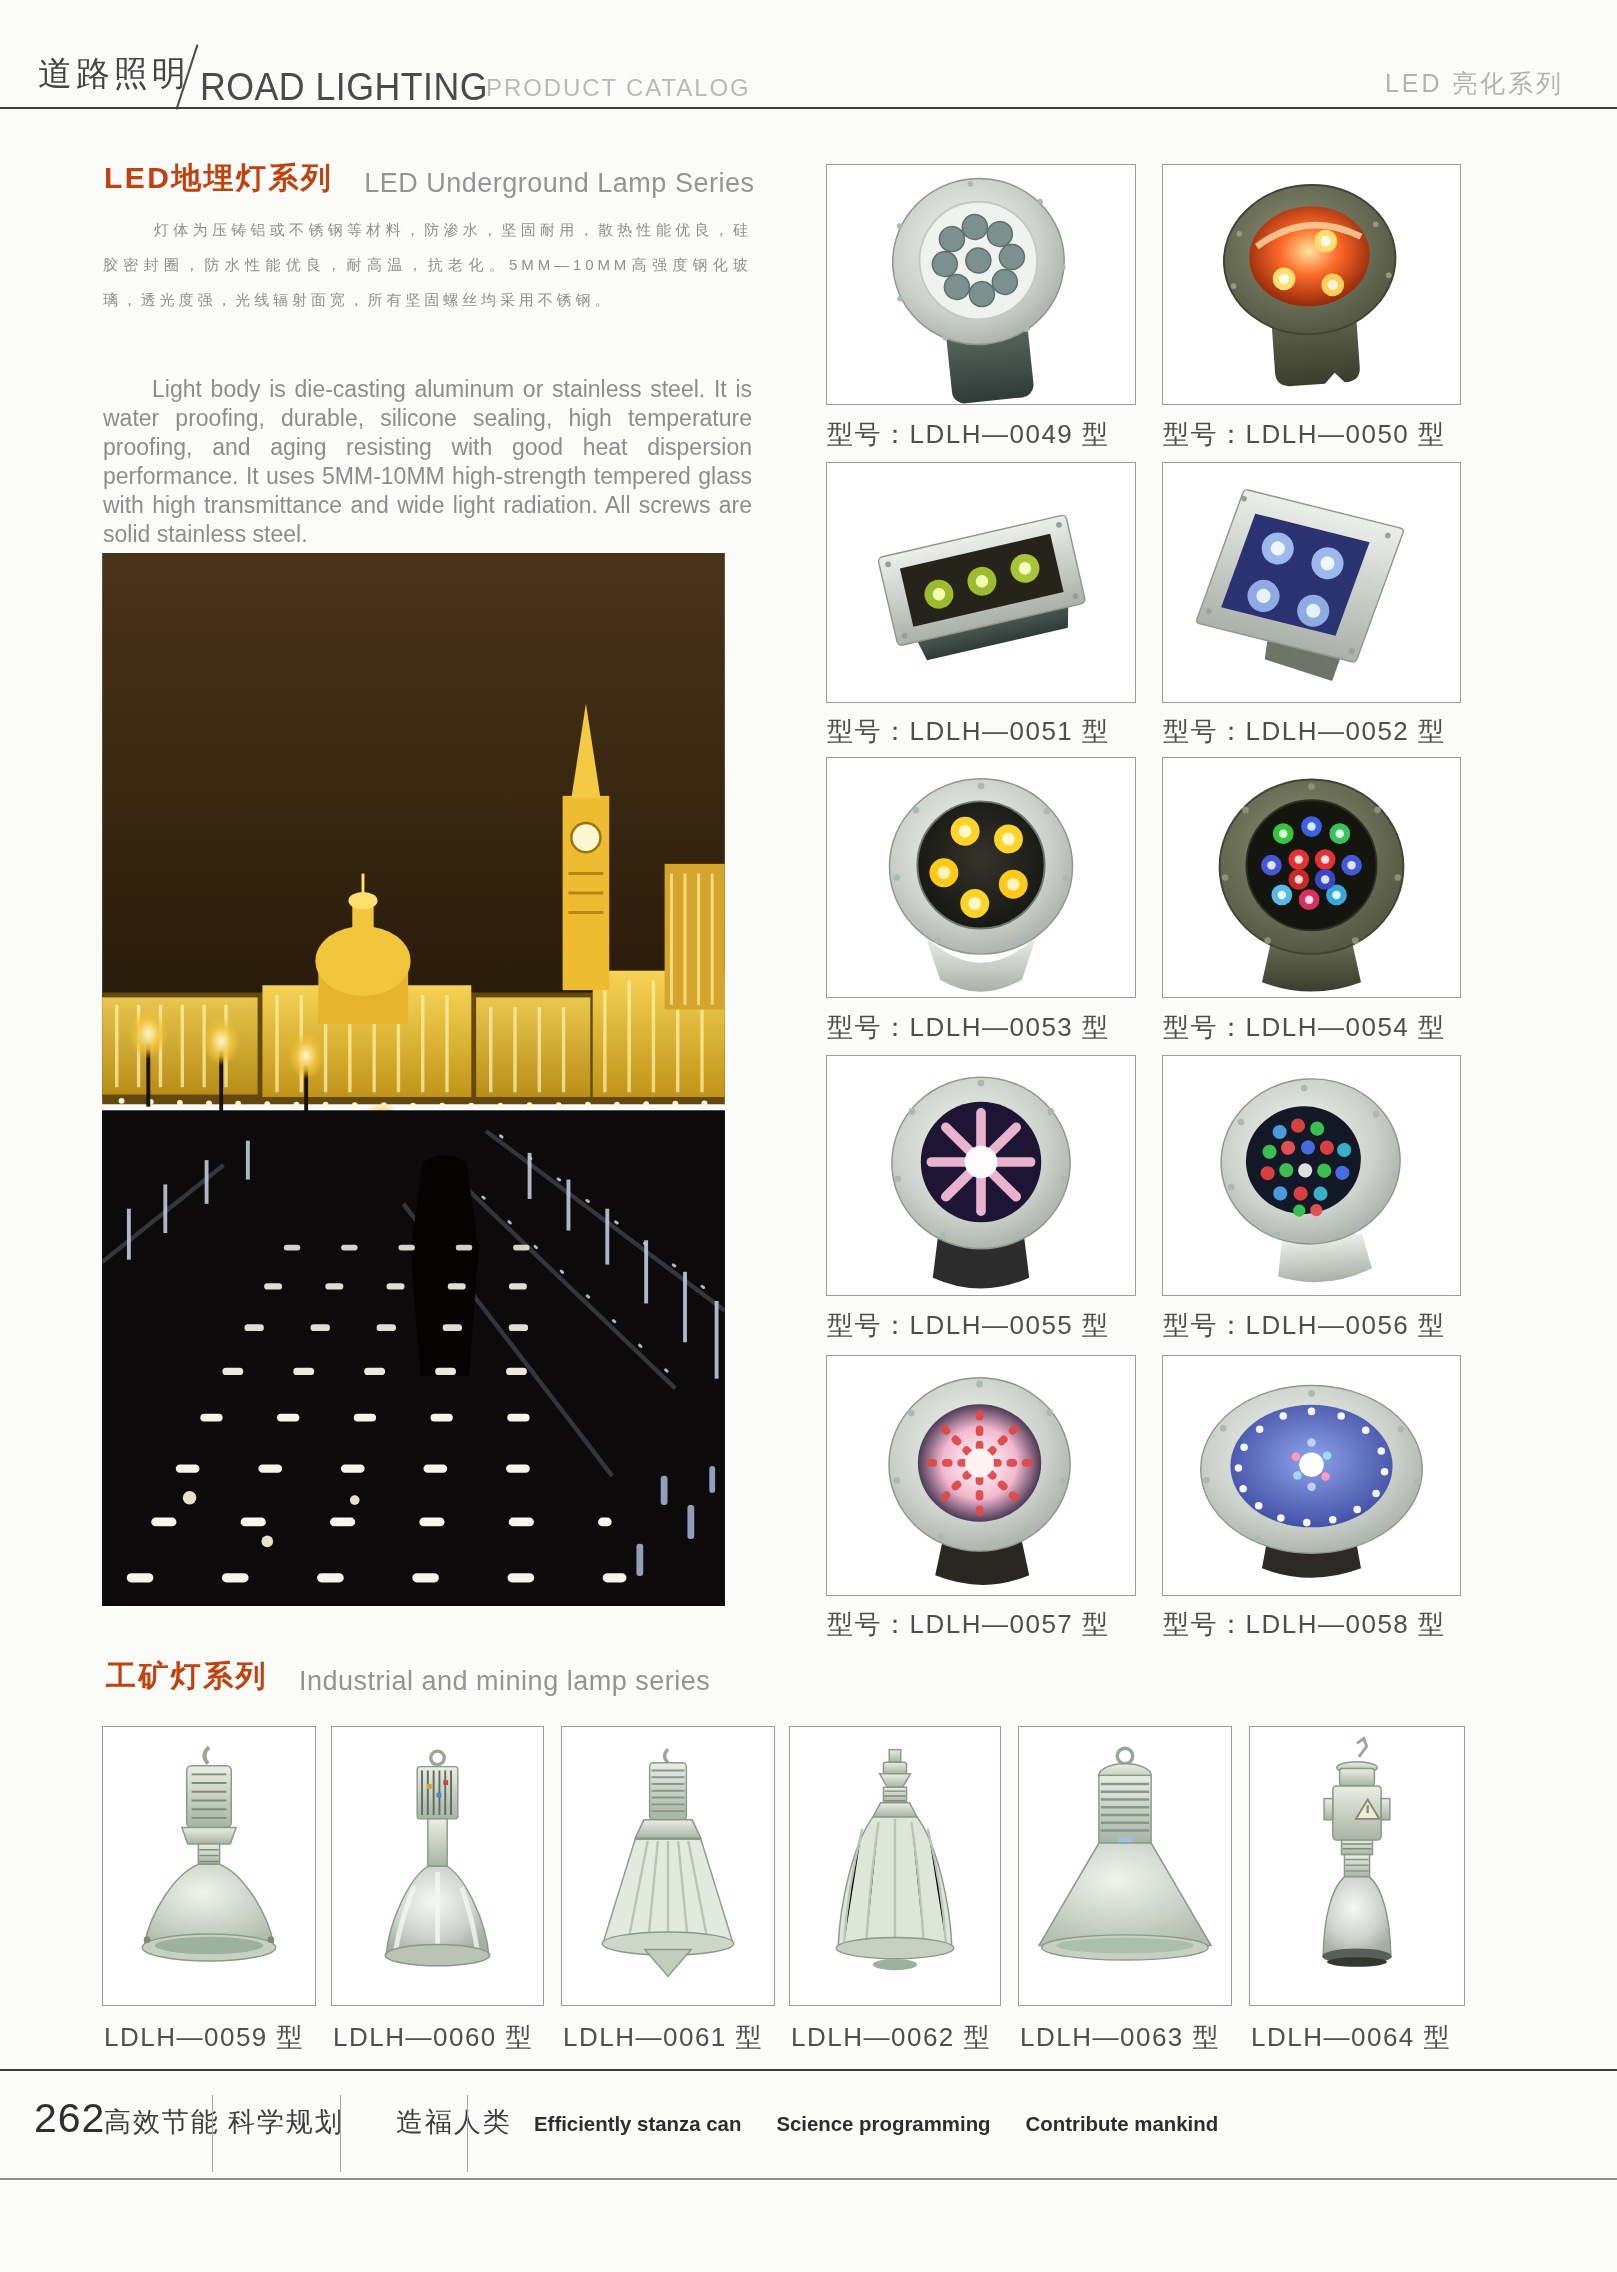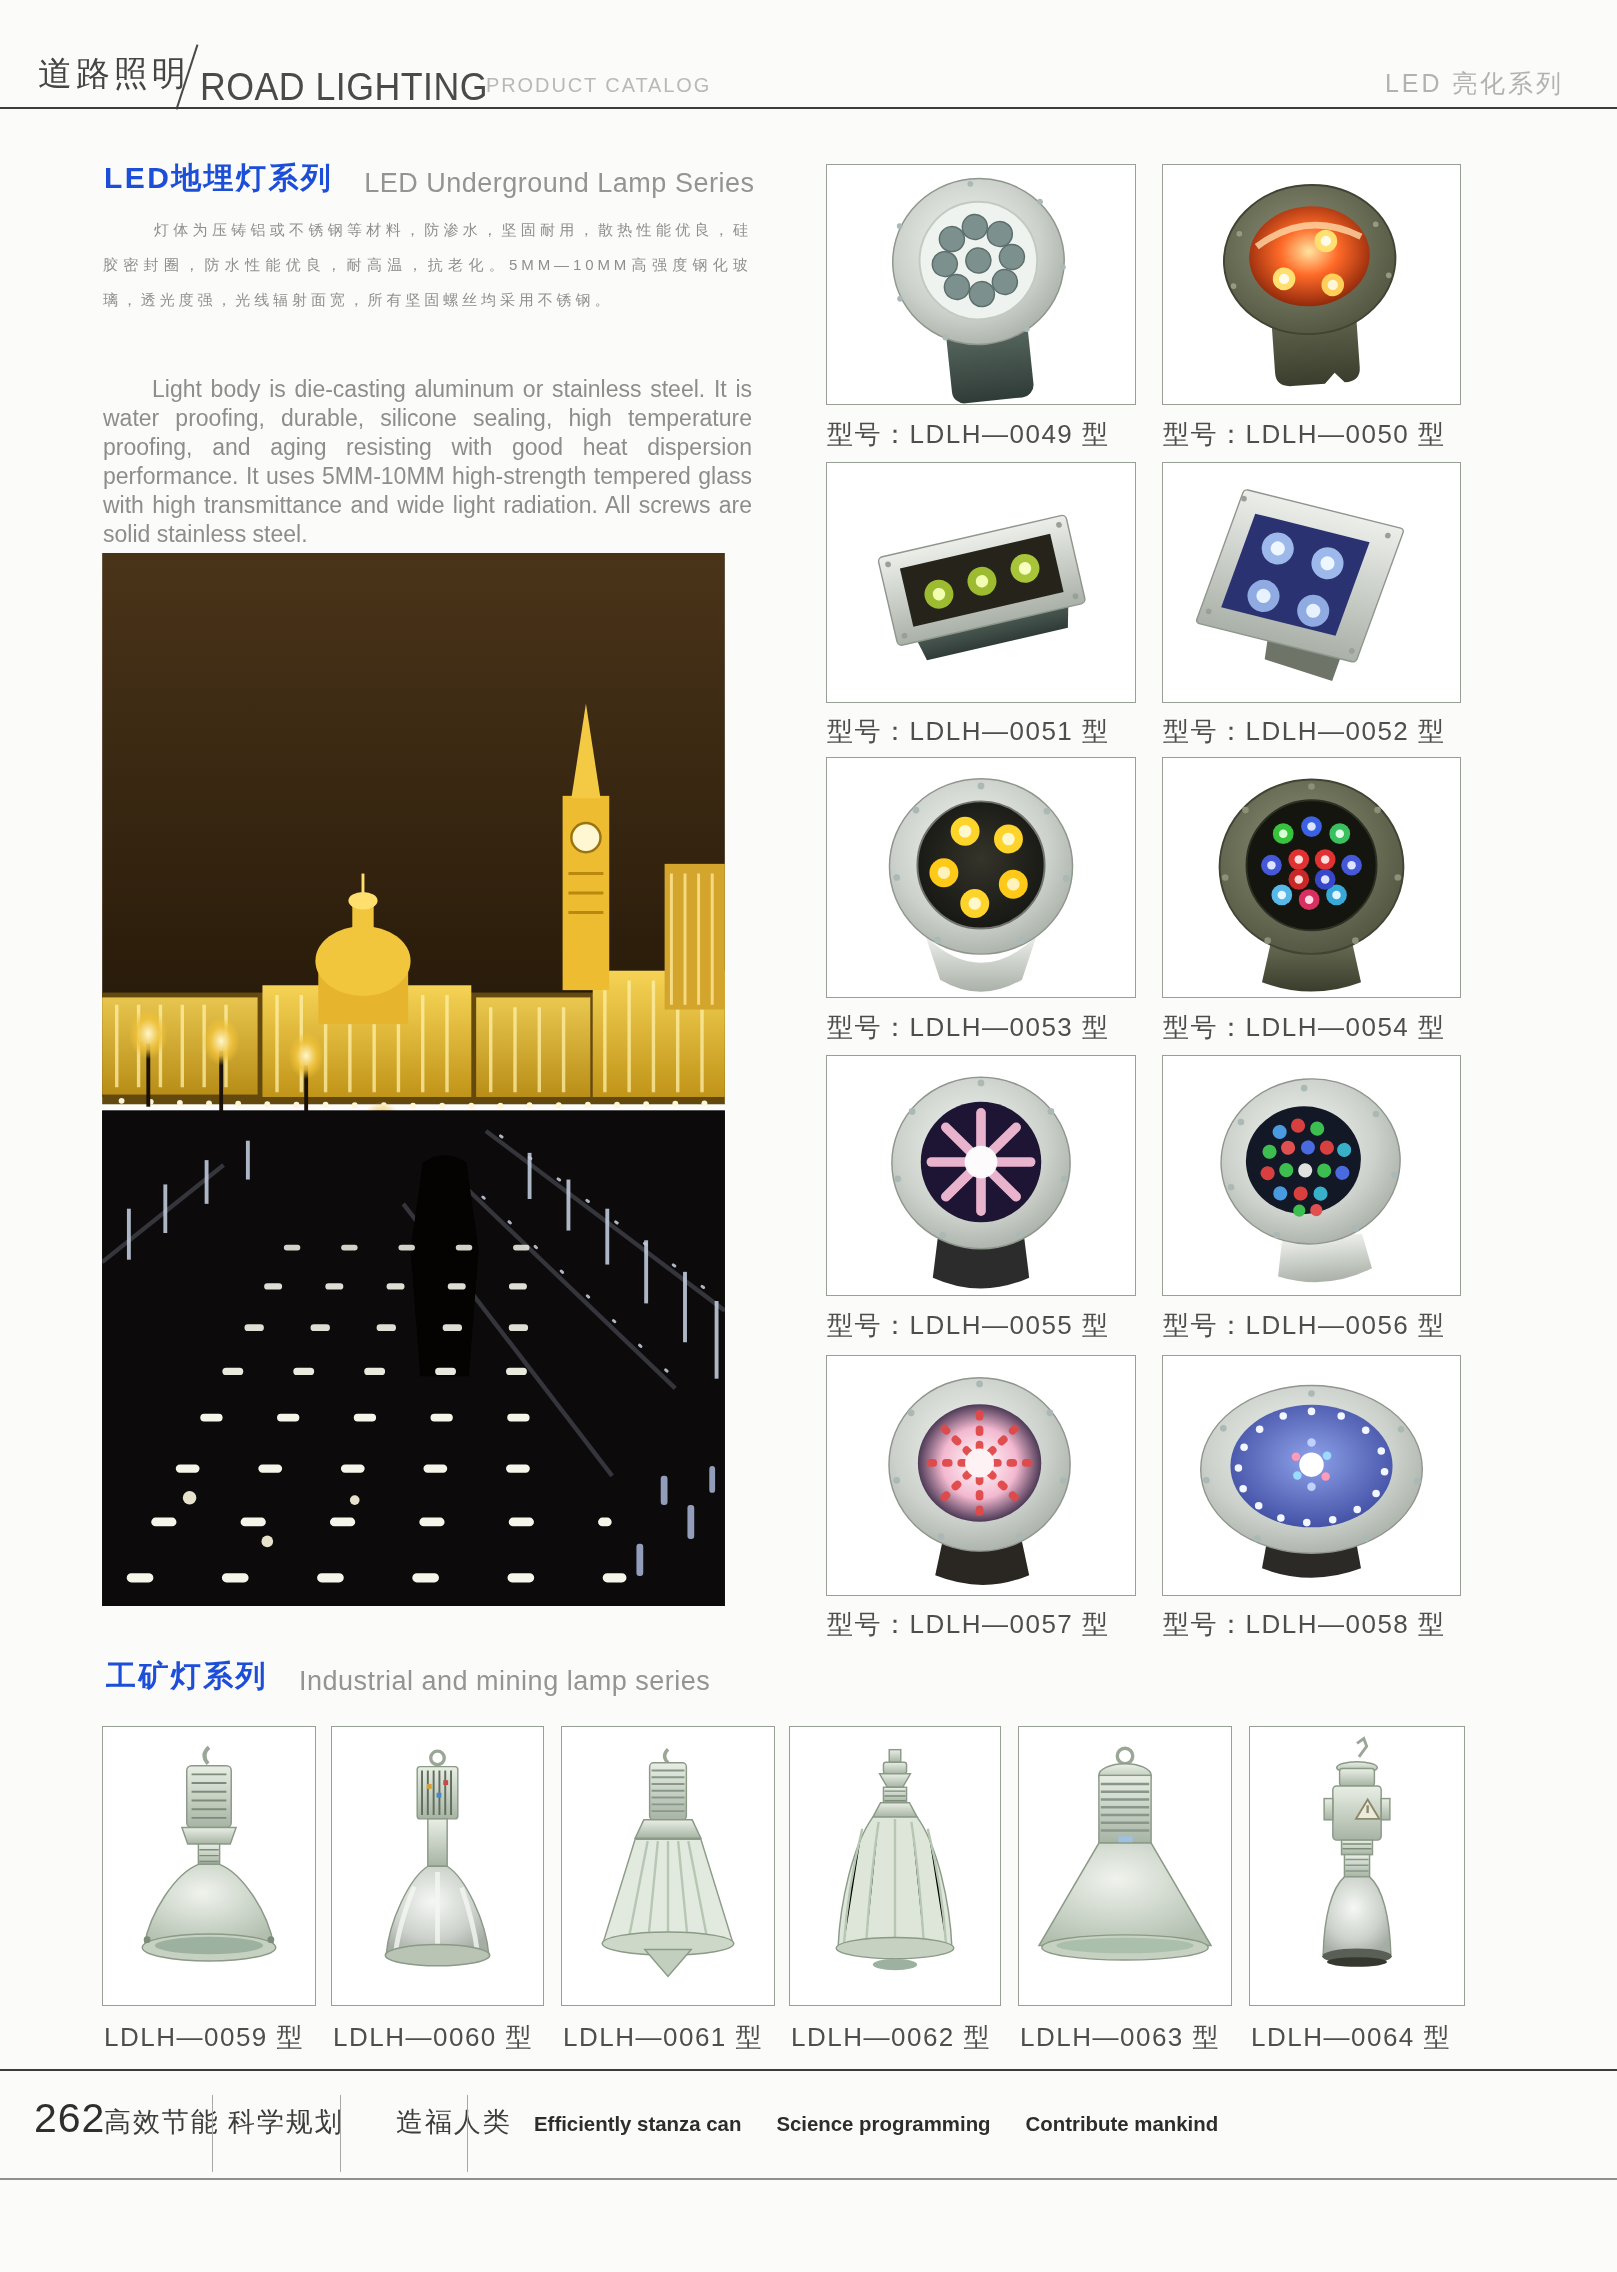--- a/index.html
+++ b/index.html
@@ -6,26 +6,26 @@
   .page{
     position:relative;width:1617px;height:2273px;margin:0 auto;
     background:#fbfbf9;overflow:hidden;
     font-family:"Liberation Sans",sans-serif;color:#555;
   }
   .abs{position:absolute;}
   
   .hdr-zh{font-size:34px;color:#454545;letter-spacing:3.9px;}
   .hdr-slash{width:1.9px;height:68px;background:#4a4a4a;transform:rotate(18deg);}
   .hdr-en{font-size:38px;color:#4a4a4a;letter-spacing:0.5px;transform:scaleX(.94);transform-origin:left bottom;white-space:nowrap;}
-  .hdr-sub{font-size:20px;color:#b9b9b9;letter-spacing:1.9px;white-space:nowrap;}
+  .hdr-sub{font-size:24px;color:#b9b9b9;letter-spacing:1.9px;white-space:nowrap;}
   .hdr-series{font-size:25px;color:#b2b2b2;letter-spacing:2.9px;white-space:nowrap;}
   .rule{background:#3c3c3c;}
   
   .sec-title{display:flex;align-items:flex-end;gap:31px;white-space:nowrap;}
-  .sec-title .zh{font-size:30px;color:#1d4ed8;letter-spacing:2.4px;font-weight:bold;}
+  .sec-title .zh{font-size:30px;color:#c2410c;letter-spacing:2.4px;font-weight:bold;}
   .sec-title .en{font-size:27px;color:#949494;letter-spacing:0.5px;}
   
   .para-zh{width:649px;font-size:15px;line-height:35px;letter-spacing:3.9px;
     color:#8f8f8f;text-align:justify;text-indent:51px;}
   .para-en{width:649px;font-size:23px;line-height:29px;color:#8d8d8d;
     text-align:justify;text-indent:49px;}
   
   .pbox{border:1px solid #98a096;background:#ffffff;box-sizing:border-box;}
   .pbox svg{display:block;width:100%;height:100%;}
   .model-label{font-size:26px;color:#4e4e4e;letter-spacing:1.5px;white-space:nowrap;}

